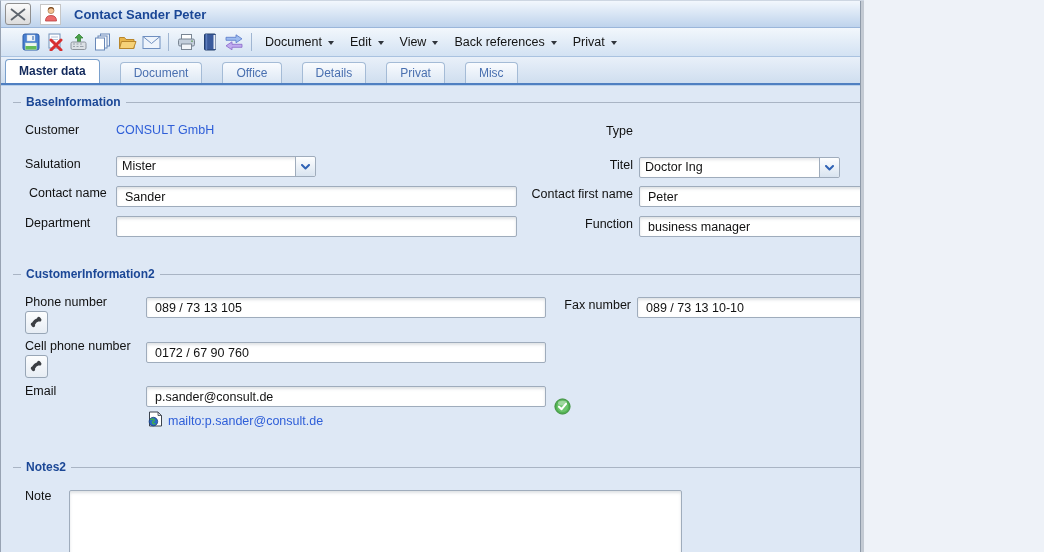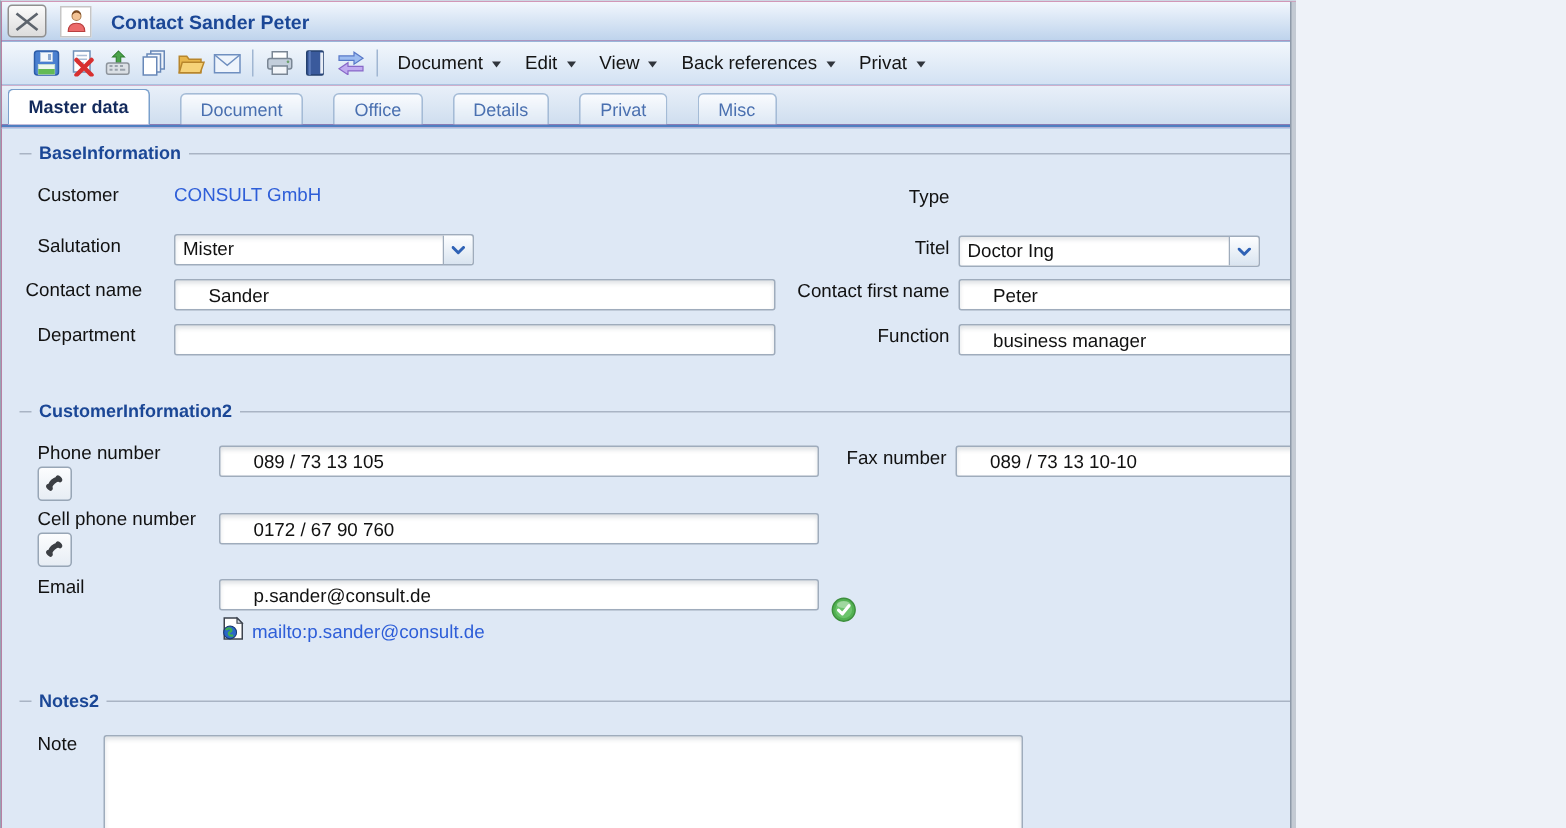--- a/index.html
+++ b/index.html
@@ -87,21 +87,21 @@
   .legend {
     position:absolute; top:-8px; left:8px; background:#dee8f5;
     padding:0 5px; color:#1b4796; font-weight:bold; font-size:12px;
   }
   .lbl  { position:absolute; white-space:nowrap; }
   .rlbl { position:absolute; text-align:right; white-space:nowrap; }
 
   .field, .note-area {
     position:absolute; border:1px solid #9facbc; border-radius:2px;
     background:#fff; font-family:"Liberation Sans",sans-serif;
-    font-size:12.5px; color:#111; padding:2px 22px;
+    font-size:12.5px; color:#111; padding:2px 8px;
     box-shadow: inset 0 2px 3px rgba(110,122,138,.22);
   }
   .field { height:21px; }
   .note-area { resize:none; }
 
   .combo {
     position:absolute; height:21px; border:1px solid #9facbc; border-radius:2px;
     background:#fff; display:flex; align-items:stretch;
     box-shadow: inset 0 2px 3px rgba(110,122,138,.18);
   }
@@ -284,21 +284,21 @@
     <span class="rlbl" style="left:492px;width:140px;top:72px">Titel</span>
     <div class="combo" style="left:638px;top:71px;width:201px">
       <span class="combo-text">Doctor Ing</span>
       <span class="combo-btn">
         <svg width="9" height="6" viewBox="0 0 9 6">
             <path d="M1 1 L4.5 4.5 L8 1" fill="none" stroke="#2f62b5" stroke-width="2" stroke-linecap="round" stroke-linejoin="round"></path>
           </svg>
       </span>
     </div>
 
-    <span class="lbl" style="left:16px;top:100px">Contact name</span>
+    <span class="lbl" style="left:28px;top:100px">Contact name</span>
     <input class="field" style="left: 115px; top: 100px; width: 401px;" value="Sander">
 
     <span class="rlbl" style="left:492px;width:140px;top:101px">Contact first name</span>
     <input class="field" style="left: 638px; top: 100px; width: 401px;" value="Peter">
 
     <span class="lbl" style="left:24px;top:130px">Department</span>
     <input class="field" style="left: 115px; top: 130px; width: 401px;" value="">
 
     <span class="rlbl" style="left:492px;width:140px;top:131px">Function</span>
     <input class="field" style="left: 638px; top: 130px; width: 401px;" value="business manager">

